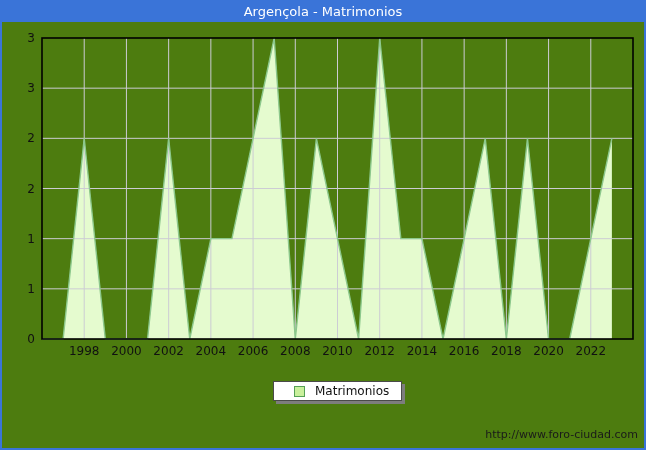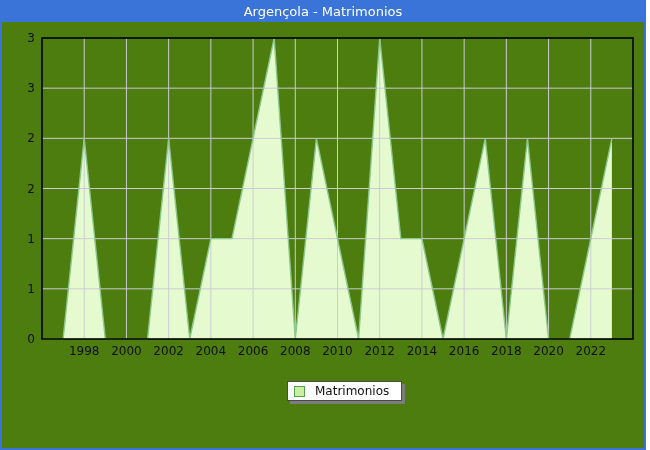--- a/index.html
+++ b/index.html
@@ -33,28 +33,28 @@
     z-index: 0;
     font-weight: 400;
   }
   .watermark .wm-gray { color: #e9e9ec; }
   .watermark .wm-blue { color: #dbe2f6; }
 
   svg.chart { position: absolute; left: 0; top: 0; z-index: 1; }
 
   .legend {
     position: absolute;
-    left: 285px; top: 379px;
+    left: 271px; top: 379px;
     height: 20px;
     background: #ffffff;
     border: 1px solid #4a4a4a;
     box-shadow: 3px 3px 0 #7d7d7d;
     display: flex;
     align-items: center;
-    padding: 0 12px 0 6px;
+    padding: 0 12px 0 20px;
     z-index: 2;
     text-align: right;
   }
   .legend .swatch {
     width: 11px; height: 11px;
     background: #c9f09c;
     border: 1px solid #55a055;
     display: inline-block;
   }
   .legend .legend-label {
@@ -120,13 +120,14 @@
       <text x="33" y="140.33333333333331" text-anchor="end" font-size="12" fill="#111">2</text>
       <text x="33" y="90.16666666666666" text-anchor="end" font-size="12" fill="#111">3</text>
       <text x="33" y="40" text-anchor="end" font-size="12" fill="#111">3</text>
     </svg>
 
   <div class="legend">
     <span class="swatch"></span>
     <span class="legend-label">Matrimonios</span>
   </div>
 
+  <div class="footer-url">http://www.foro-ciudad.com</div>
 </div>
 
 </body></html>

